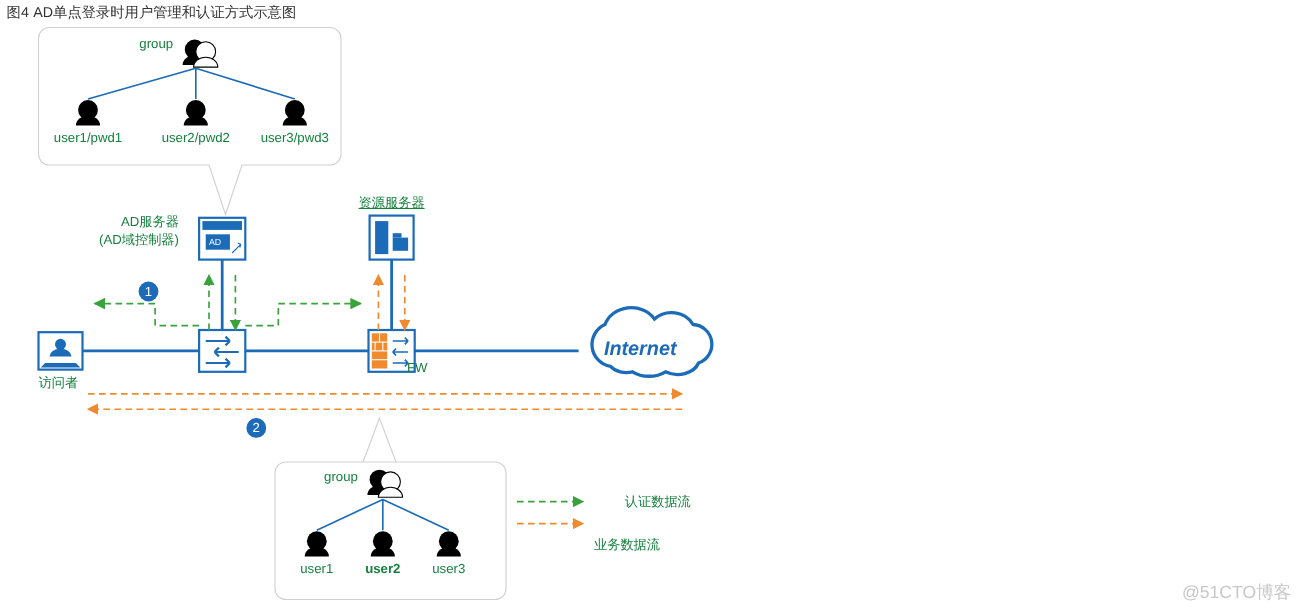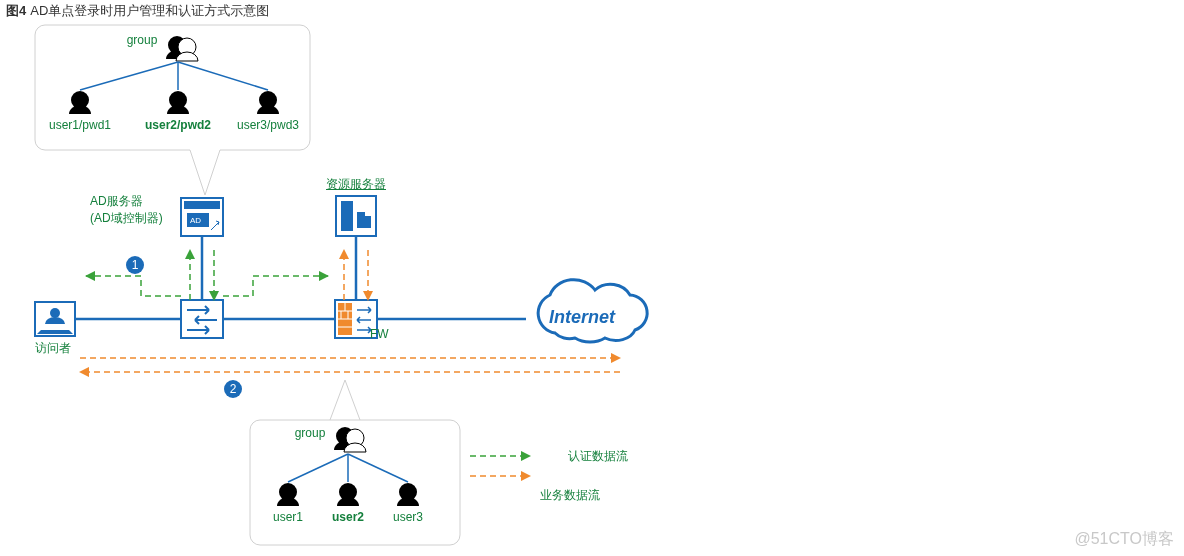--- a/index.html
+++ b/index.html
@@ -1,18 +1,18 @@
 <!DOCTYPE html>
 <html><head>
 <meta charset="utf-8">
 <style>
   html,body{margin:0;padding:0;background:#fff;font-family:"Microsoft YaHei",Arial,sans-serif;}
   .page{position:relative;width:1184px;height:556px;overflow:hidden;}
   .title{position:absolute;left:6px;top:2px;font-size:13px;color:#333;}
-  .title b{font-weight:bold;margin-right:4px;}
+  .title b{font-weight:normal;margin-right:4px;}
   .watermark{position:absolute;right:10px;bottom:6px;color:#c8c8c8;font-size:16px;}
   svg{position:absolute;left:0;top:0;}
   .lbl{position:absolute;font-size:12px;color:#15803d;white-space:nowrap;}
   .lbl.center{transform:translateX(-50%);}
   .num-badge{position:absolute;width:18px;height:18px;border-radius:50%;background:#1b6bb8;color:#fff;font-size:12px;line-height:18px;text-align:center;}
 </style>
 </head>
 <body>
 <div class="page">
 
@@ -161,25 +161,25 @@
           <path d="M1,24 a11,9 0 0 1 22,0 z" fill="#000"></path>
         </g>
   </g>
 
   <line x1="470" y1="456" x2="530" y2="456" stroke="#3aa23a" stroke-width="1.5" stroke-dasharray="6,4" marker-end="url(#arr-green)"></line>
   <line x1="470" y1="476" x2="530" y2="476" stroke="#f08a2e" stroke-width="1.5" stroke-dasharray="6,4" marker-end="url(#arr-orange)"></line>
 </svg>
 
 <div class="lbl center" style="left:142px;top:33px;">group</div>
 <div class="lbl center" style="left:80px;top:118px;text-align:right;">user1/pwd1</div>
-<div class="lbl center" style="left:178px;top:118px;font-weight:bold;">user2/pwd2</div>
+<div class="lbl center" style="left:178px;top:118px;">user2/pwd2</div>
 <div class="lbl center" style="left:268px;top:118px;">user3/pwd3</div>
 
 <div class="lbl" style="left:90px;top:193px;text-align:center;">
-  <span style="white-space:pre-line;display:block;text-align:left;">AD服务器
+  <span style="white-space:pre-line;display:block;text-align:right;">AD服务器
 (AD域控制器)</span>
 </div>
 <div class="lbl center" style="left:356px;top:176px;text-decoration:underline;">资源服务器</div>
 <div class="lbl" style="left:35px;top:340px;">访问者</div>
 <div class="lbl" style="left:370px;top:327px;">FW</div>
 
 <div class="num-badge" style="left:126px;top:256px;">1</div>
 <div class="num-badge" style="left:224px;top:380px;">2</div>
 
 <div class="lbl center" style="left:310px;top:426px;">group</div>

